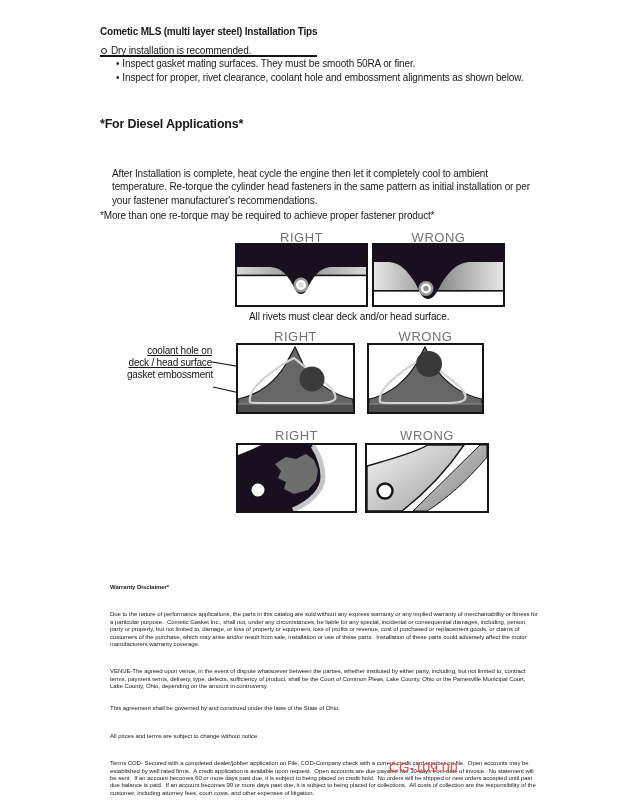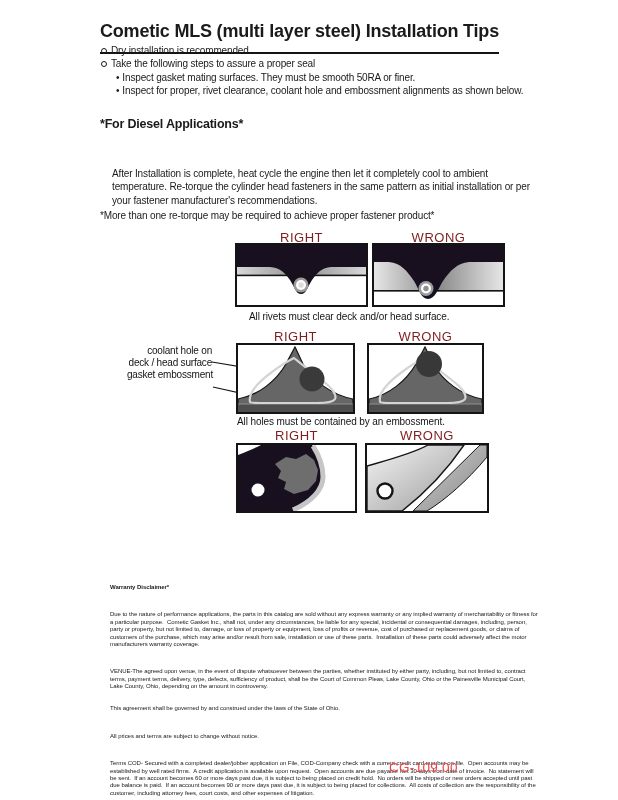--- a/index.html
+++ b/index.html
@@ -2,61 +2,57 @@
 <html><head>
 <meta charset="utf-8">
 <style>
   html,body{margin:0;padding:0;background:#ffffff;}
   .page{
     position:relative;width:618px;height:800px;background:#ffffff;overflow:hidden;
     font-family:"Liberation Sans","DejaVu Sans",sans-serif;color:#1a1a1a;
   }
   .abs{position:absolute;}
   .title{
-    font-size:18px;font-weight:bold;letter-spacing:-0.2px;
-    border-bottom:2px solid #141414;padding-bottom:10px;display:inline-block;
+    font-size:10px;font-weight:bold;letter-spacing:-0.2px;
+    border-bottom:2px solid #141414;padding-bottom:18px;display:inline-block;
     white-space:nowrap;
   }
   .body-txt{font-size:10px;line-height:13.4px;letter-spacing:-0.15px;white-space:pre-wrap;}
   .b-item{display:flex;align-items:flex-start;font-size:10px;line-height:13.4px;letter-spacing:-0.15px;}
   .o-marker{
     width:4px;height:4px;border:1px solid #1a1a1a;border-radius:50%;
     display:inline-block;margin:4px 4px 0 0;flex:0 0 auto;
   }
   .dot-marker{margin:0 3px 0 15px;font-size:10px;flex:0 0 auto;}
   .sect-head{font-size:12.5px;font-weight:bold;letter-spacing:-0.2px;white-space:nowrap;}
-  .dg-label{font-size:13px;font-weight:normal;text-align:center;letter-spacing:0.5px;color:#7f1d1d;}
+  .dg-label{font-size:13px;font-weight:normal;text-align:center;letter-spacing:0.5px;color:#737373;}
   .dg-box{border:2px solid #141414;background:#ffffff;}
   .dg-box svg{display:block;}
   .caption{font-size:10px;line-height:12.5px;letter-spacing:-0.1px;color:#141414;}
   .callout{font-size:10px;line-height:11.5px;text-align:right;letter-spacing:-0.2px;color:#141414;}
-  .callout span{display:block;}
+  .callout span{display:block;text-decoration:underline;}
   .disclaimer{font-size:6px;line-height:1.24;letter-spacing:-0.05px;width:428px;white-space:pre-wrap;}
   .disclaimer .hd{font-weight:bold;margin:0 0 5px 0;}
   .disclaimer p{margin:0 0 5px 0;}
   .disclaimer p.tight{margin:0;}
   .footer-num{font-size:13.5px;letter-spacing:0.3px;color:#ef4444;}
 </style>
 </head>
 <body>
 
 <div class="page">
 
   <div class="abs" style="left:100px;top:21px;">
     <span class="title">Cometic MLS (multi layer steel) Installation Tips</span>
   </div>
 
   <div class="abs" style="left:101px;top:44px;width:440px;">
     <div class="b-item">
         <span class="o-marker"></span>
         <span>Dry installation is recommended.</span>
-      </div>
-    <div class="b-item">
-        <span class="o-marker"></span>
-        <span>Take the following steps to assure a proper seal</span>
       </div>
     <div class="b-item">
         <span class="dot-marker">•</span>
         <span>Inspect gasket mating surfaces.  They must be smooth 50RA or finer.</span>
       </div>
     <div class="b-item">
         <span class="dot-marker">•</span>
         <span>Inspect for proper, rivet clearance, coolant hole and embossment alignments as shown below.</span>
       </div>
   </div>
@@ -135,21 +131,20 @@
   <div class="abs dg-box" style="left:367px;top:343px;width:113px;height:67px;">
     <svg width="113" height="67" viewBox="0 0 113 67">
       <rect x="0" y="0" width="113" height="67" fill="#ffffff"></rect>
       <path d="M0,67 V54 C20,50 37,36 47,19 C50,13 54,6 56,2 C58,6 61,13 64,19 C74,36 92,50 113,54 V67 Z" fill="#666666" stroke="#151515" stroke-width="1.2"></path>
       <rect x="0" y="58.6" width="113" height="1" fill="#9a9a9a"></rect>
       <rect x="0" y="59.6" width="113" height="7.4" fill="#4e4e4e"></rect>
       <path d="M11,57 C9,48 18,38 33,27 C41,21 49,16 55,13 C60,17 71,26 84,36 C93,43 98,50 96,54 C94,57.5 87,58 78,58 L22,58 C16,58 12,58 11,57 Z" fill="none" stroke="#d4d4d4" stroke-width="2.2"></path>
       <circle cx="60" cy="19" r="13" fill="#383838"></circle>
     </svg>
   </div>
-  <div class="abs caption" style="left:237px;top:416px;width:280px;">All holes must be contained by an embossment.</div>
 
   <div class="abs dg-label" style="left:236px;top:428px;width:121px;">RIGHT</div>
   <div class="abs dg-label" style="left:365px;top:428px;width:124px;">WRONG</div>
 
   <div class="abs dg-box" style="left:236px;top:443px;width:117px;height:66px;">
     <svg width="117" height="66" viewBox="0 0 117 66">
       <rect x="0" y="0" width="117" height="66" fill="#ffffff"></rect>
       <path d="M0,10 C10,6 17,3 23,0 L74,0 C82,11 86,21 86,32 C86,46 74,58 56,66 L0,66 Z" fill="#18101f"></path>
       <path d="M75,1 C82,12 85,22 85,32 C85,45 73,57 55,65" fill="none" stroke="#c6c6c6" stroke-width="5"></path>
       <path d="M37,19 L48,12 L58,14 L68,9 L76,15 L80,25 L78,36 L70,45 L56,49 L46,44 L48,37 L40,33 L43,26 Z" fill="#6e6e6e"></path>

